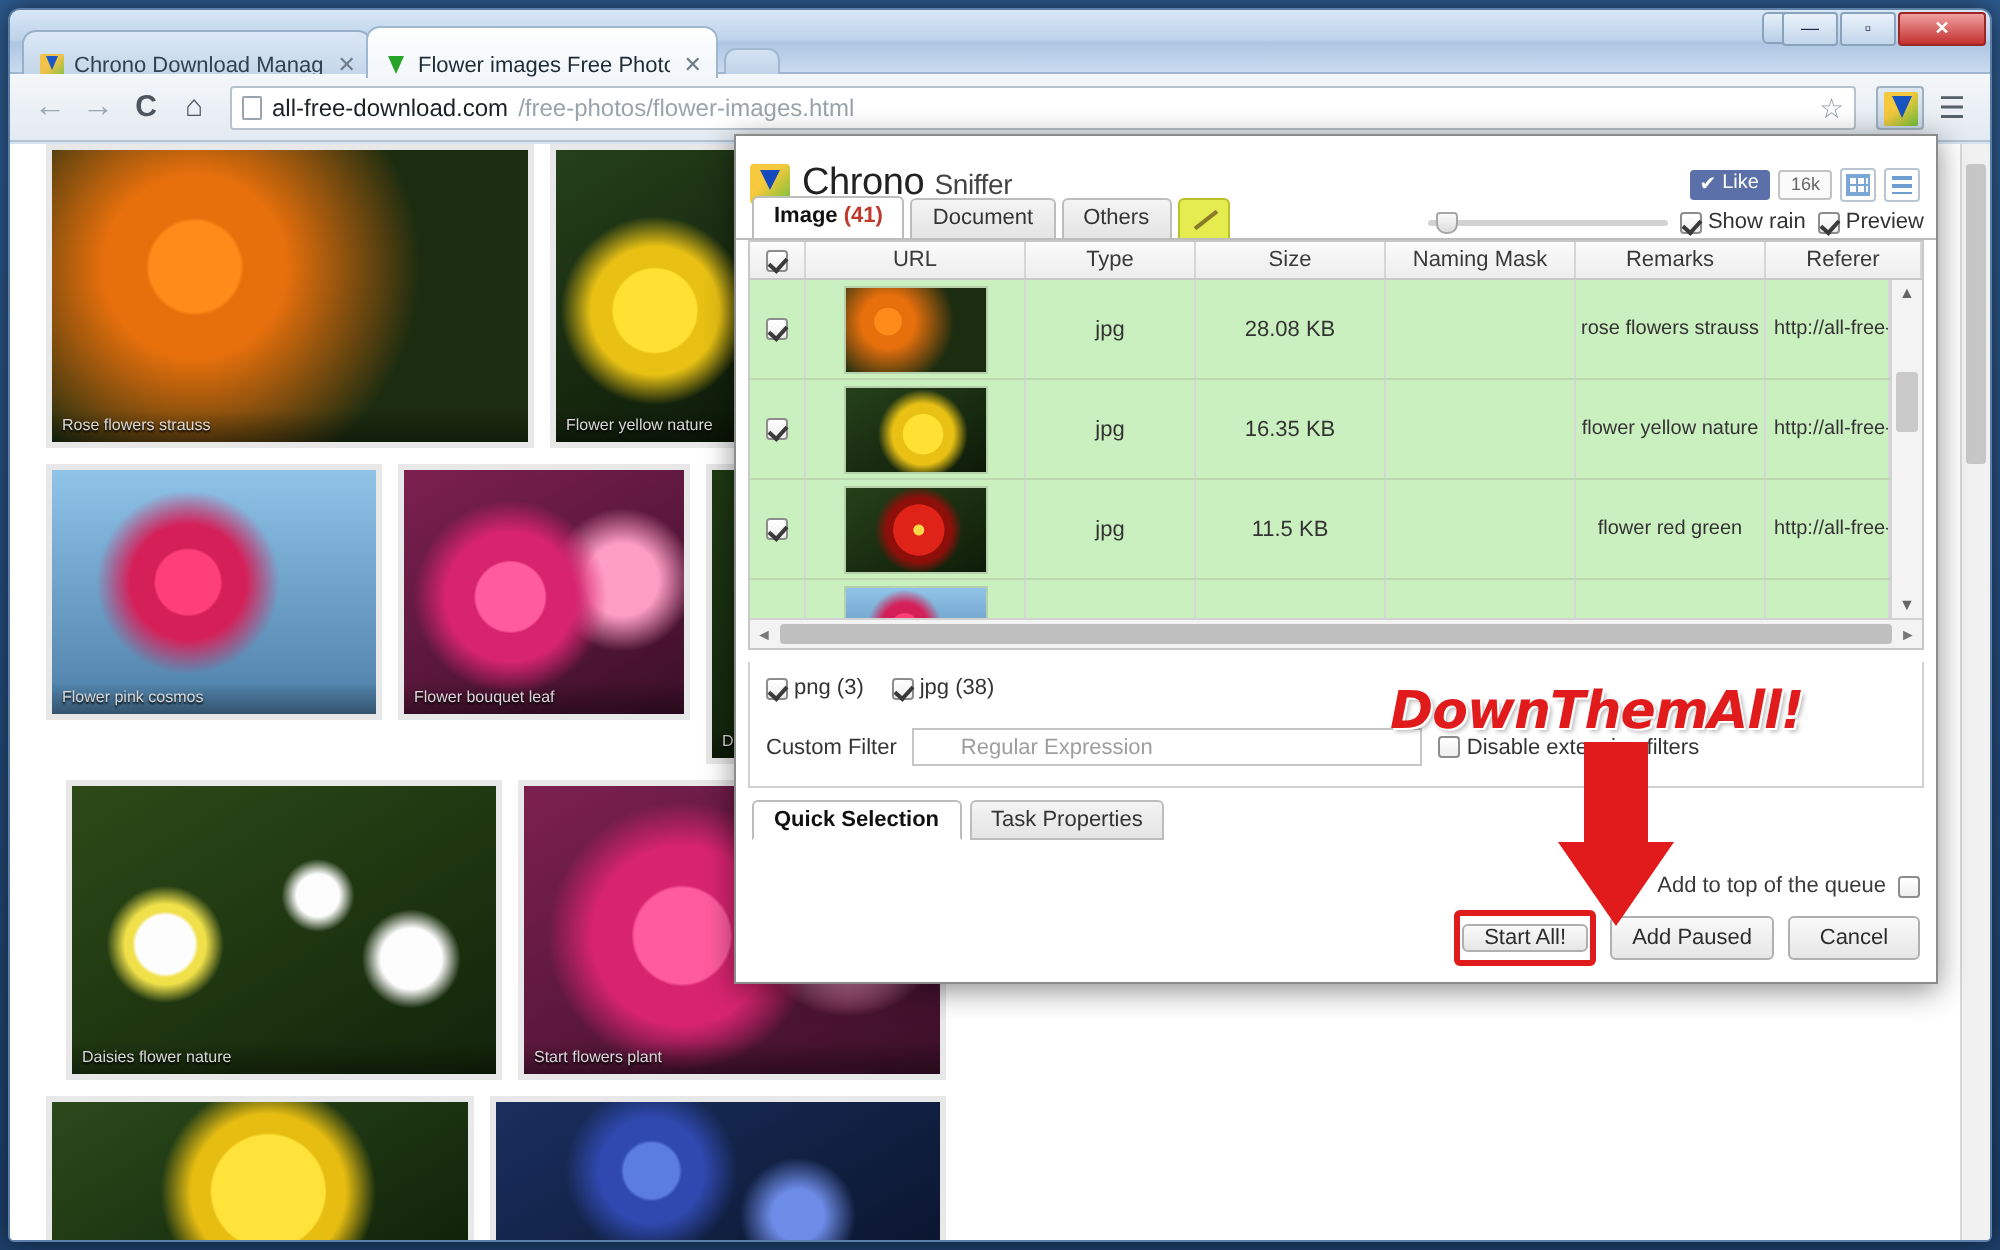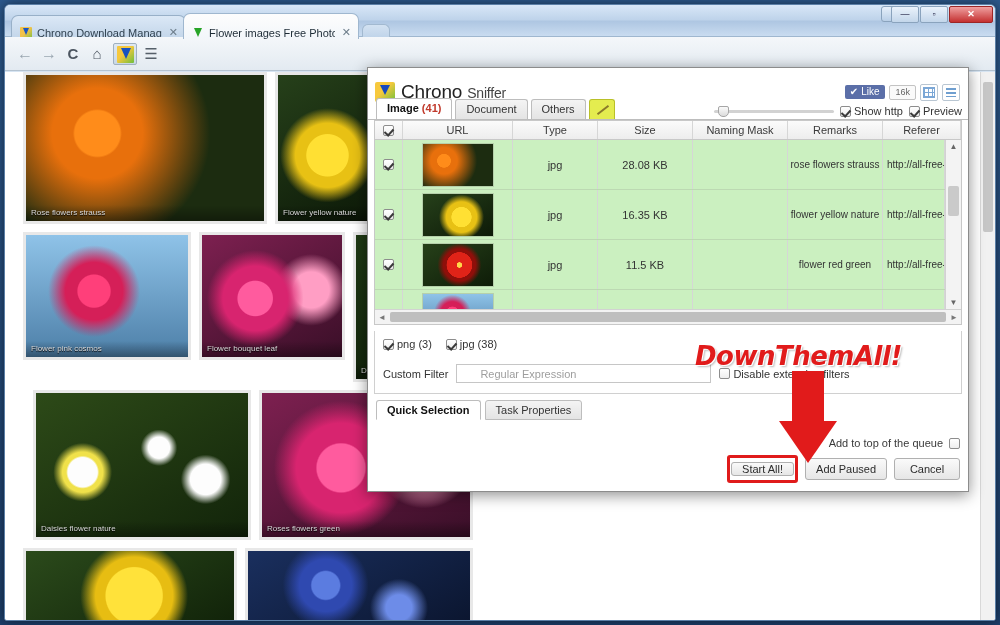--- a/index.html
+++ b/index.html
@@ -381,20 +381,26 @@
         <div class="winbtn">▫</div>
         <div class="winbtn close">✕</div>
       </div>
     </div>
 
     <div class="toolbar">
       <div class="navbtn">←</div>
       <div class="navbtn">→</div>
       <div class="navbtn dark">C</div>
       <div class="navbtn dark">⌂</div>
+      <div class="omnibox">
+        <span class="pageicon"></span>
+        <span class="host">all-free-download.com</span>
+          <span>/free-photos/flower-images.html</span>
+        <span class="star">☆</span>
+      </div>
       <div class="dtabtn"></div>
       <div class="menubtn">☰</div>
     </div>
 
     <div class="viewport">
       <div class="gallery" id="gallery">
           <div class="thumb" style="width: 244px; height: 152px;">
             <div class="img f-rose"></div>
             <div class="cap">Rose flowers strauss</div>
           </div>
@@ -429,21 +435,21 @@
           <div class="thumb" style="width: 278px; height: 150px;">
             <div class="img f-tulip"></div>
             <div class="cap">Tulip flower garden</div>
           </div>
           <div class="thumb" style="width: 218px; height: 150px; margin-left: 10px;">
             <div class="img f-daisy"></div>
             <div class="cap">Daisies flower nature</div>
           </div>
           <div class="thumb" style="width: 214px; height: 150px;">
             <div class="img f-pinkrose"></div>
-            <div class="cap">Roses flowers green</div>
+            <div class="cap">Start flowers plant</div>
           </div>
           <div class="thumb" style="width: 244px; height: 92px;">
             <div class="img f-tulipfield"></div>
             <div class="cap">Tulip field spring</div>
           </div>
           <div class="thumb" style="width: 234px; height: 92px;">
             <div class="img f-poppy"></div>
             <div class="cap">Red poppy flower</div>
           </div>
           <div class="thumb" style="width: 214px; height: 92px;">
@@ -483,21 +489,21 @@
         <div class="sn-tab">Others</div>
         <div class="sn-tab pencil"></div>
 
         <div class="sn-tabs-right">
           <div class="slider">
             <div class="track"></div>
             <div class="knob"></div>
           </div>
           <label class="ckitem">
             <span class="ckbox on"></span>
-            <span>Show http</span>
+            <span>Show rain</span>
           </label>
           <label class="ckitem">
             <span class="ckbox on"></span>
             <span>Preview</span>
           </label>
         </div>
       </div>
 
       <div class="sn-table-wrap">
         <div class="sn-thead">

